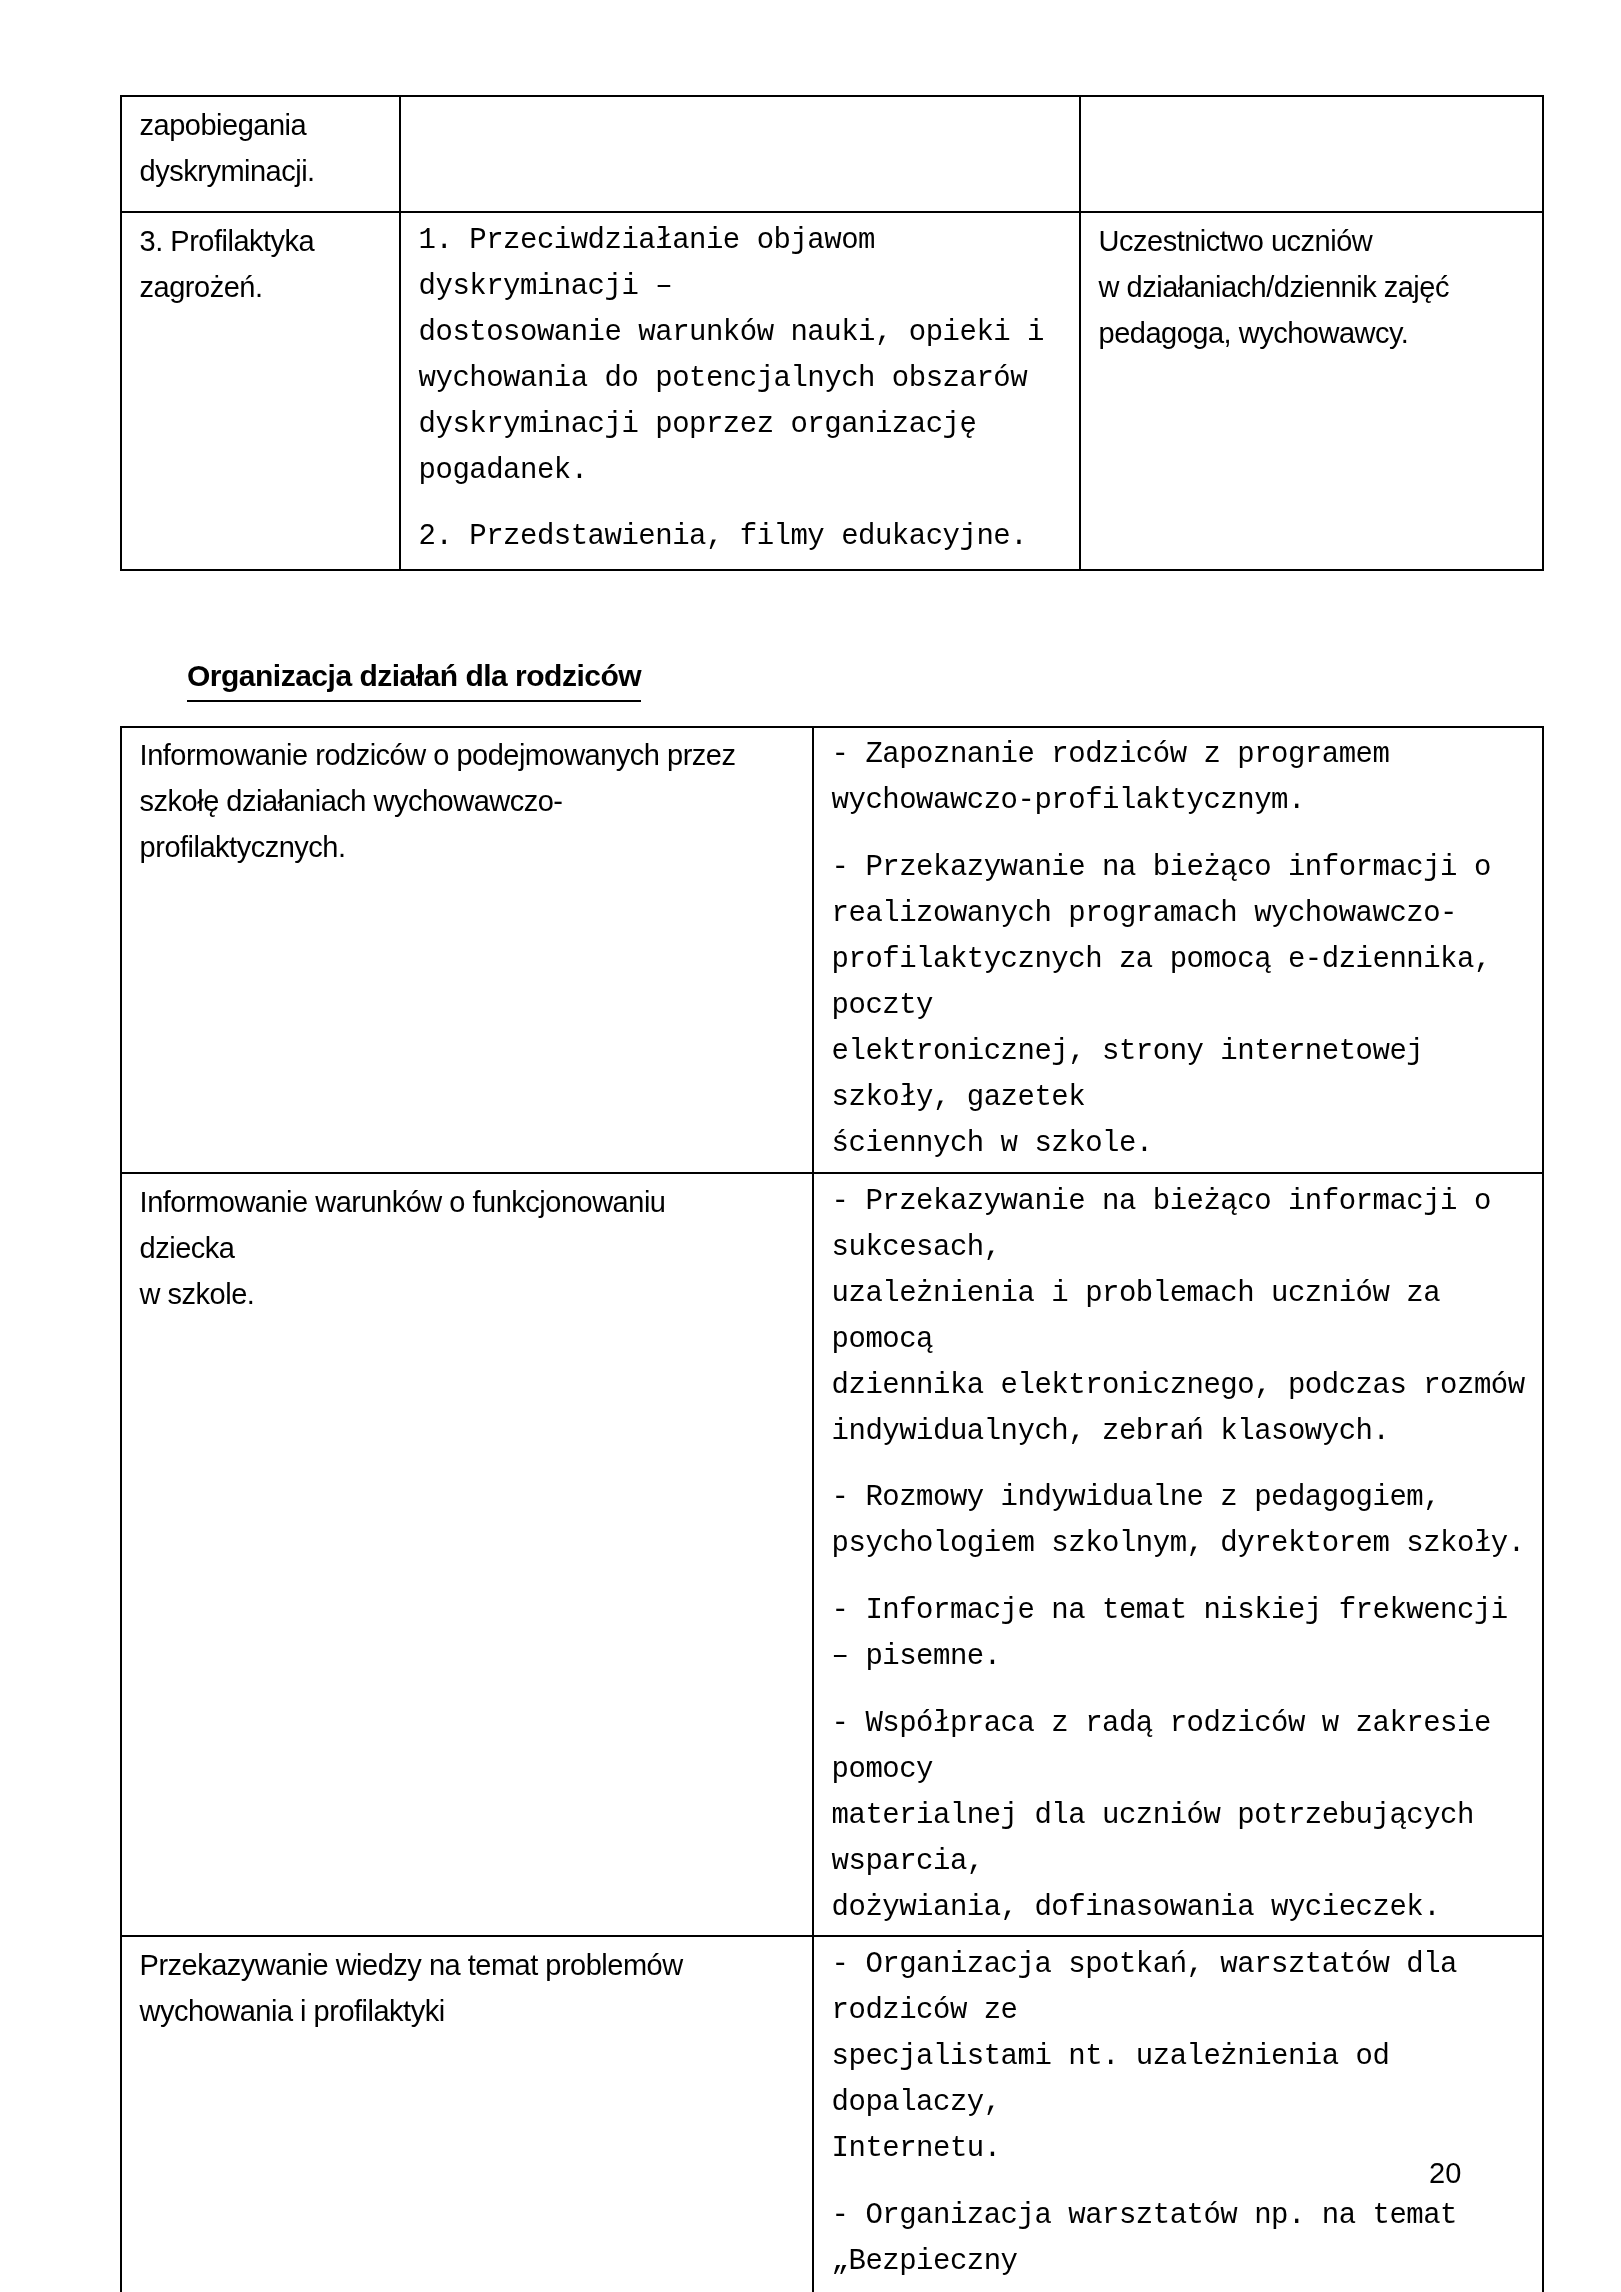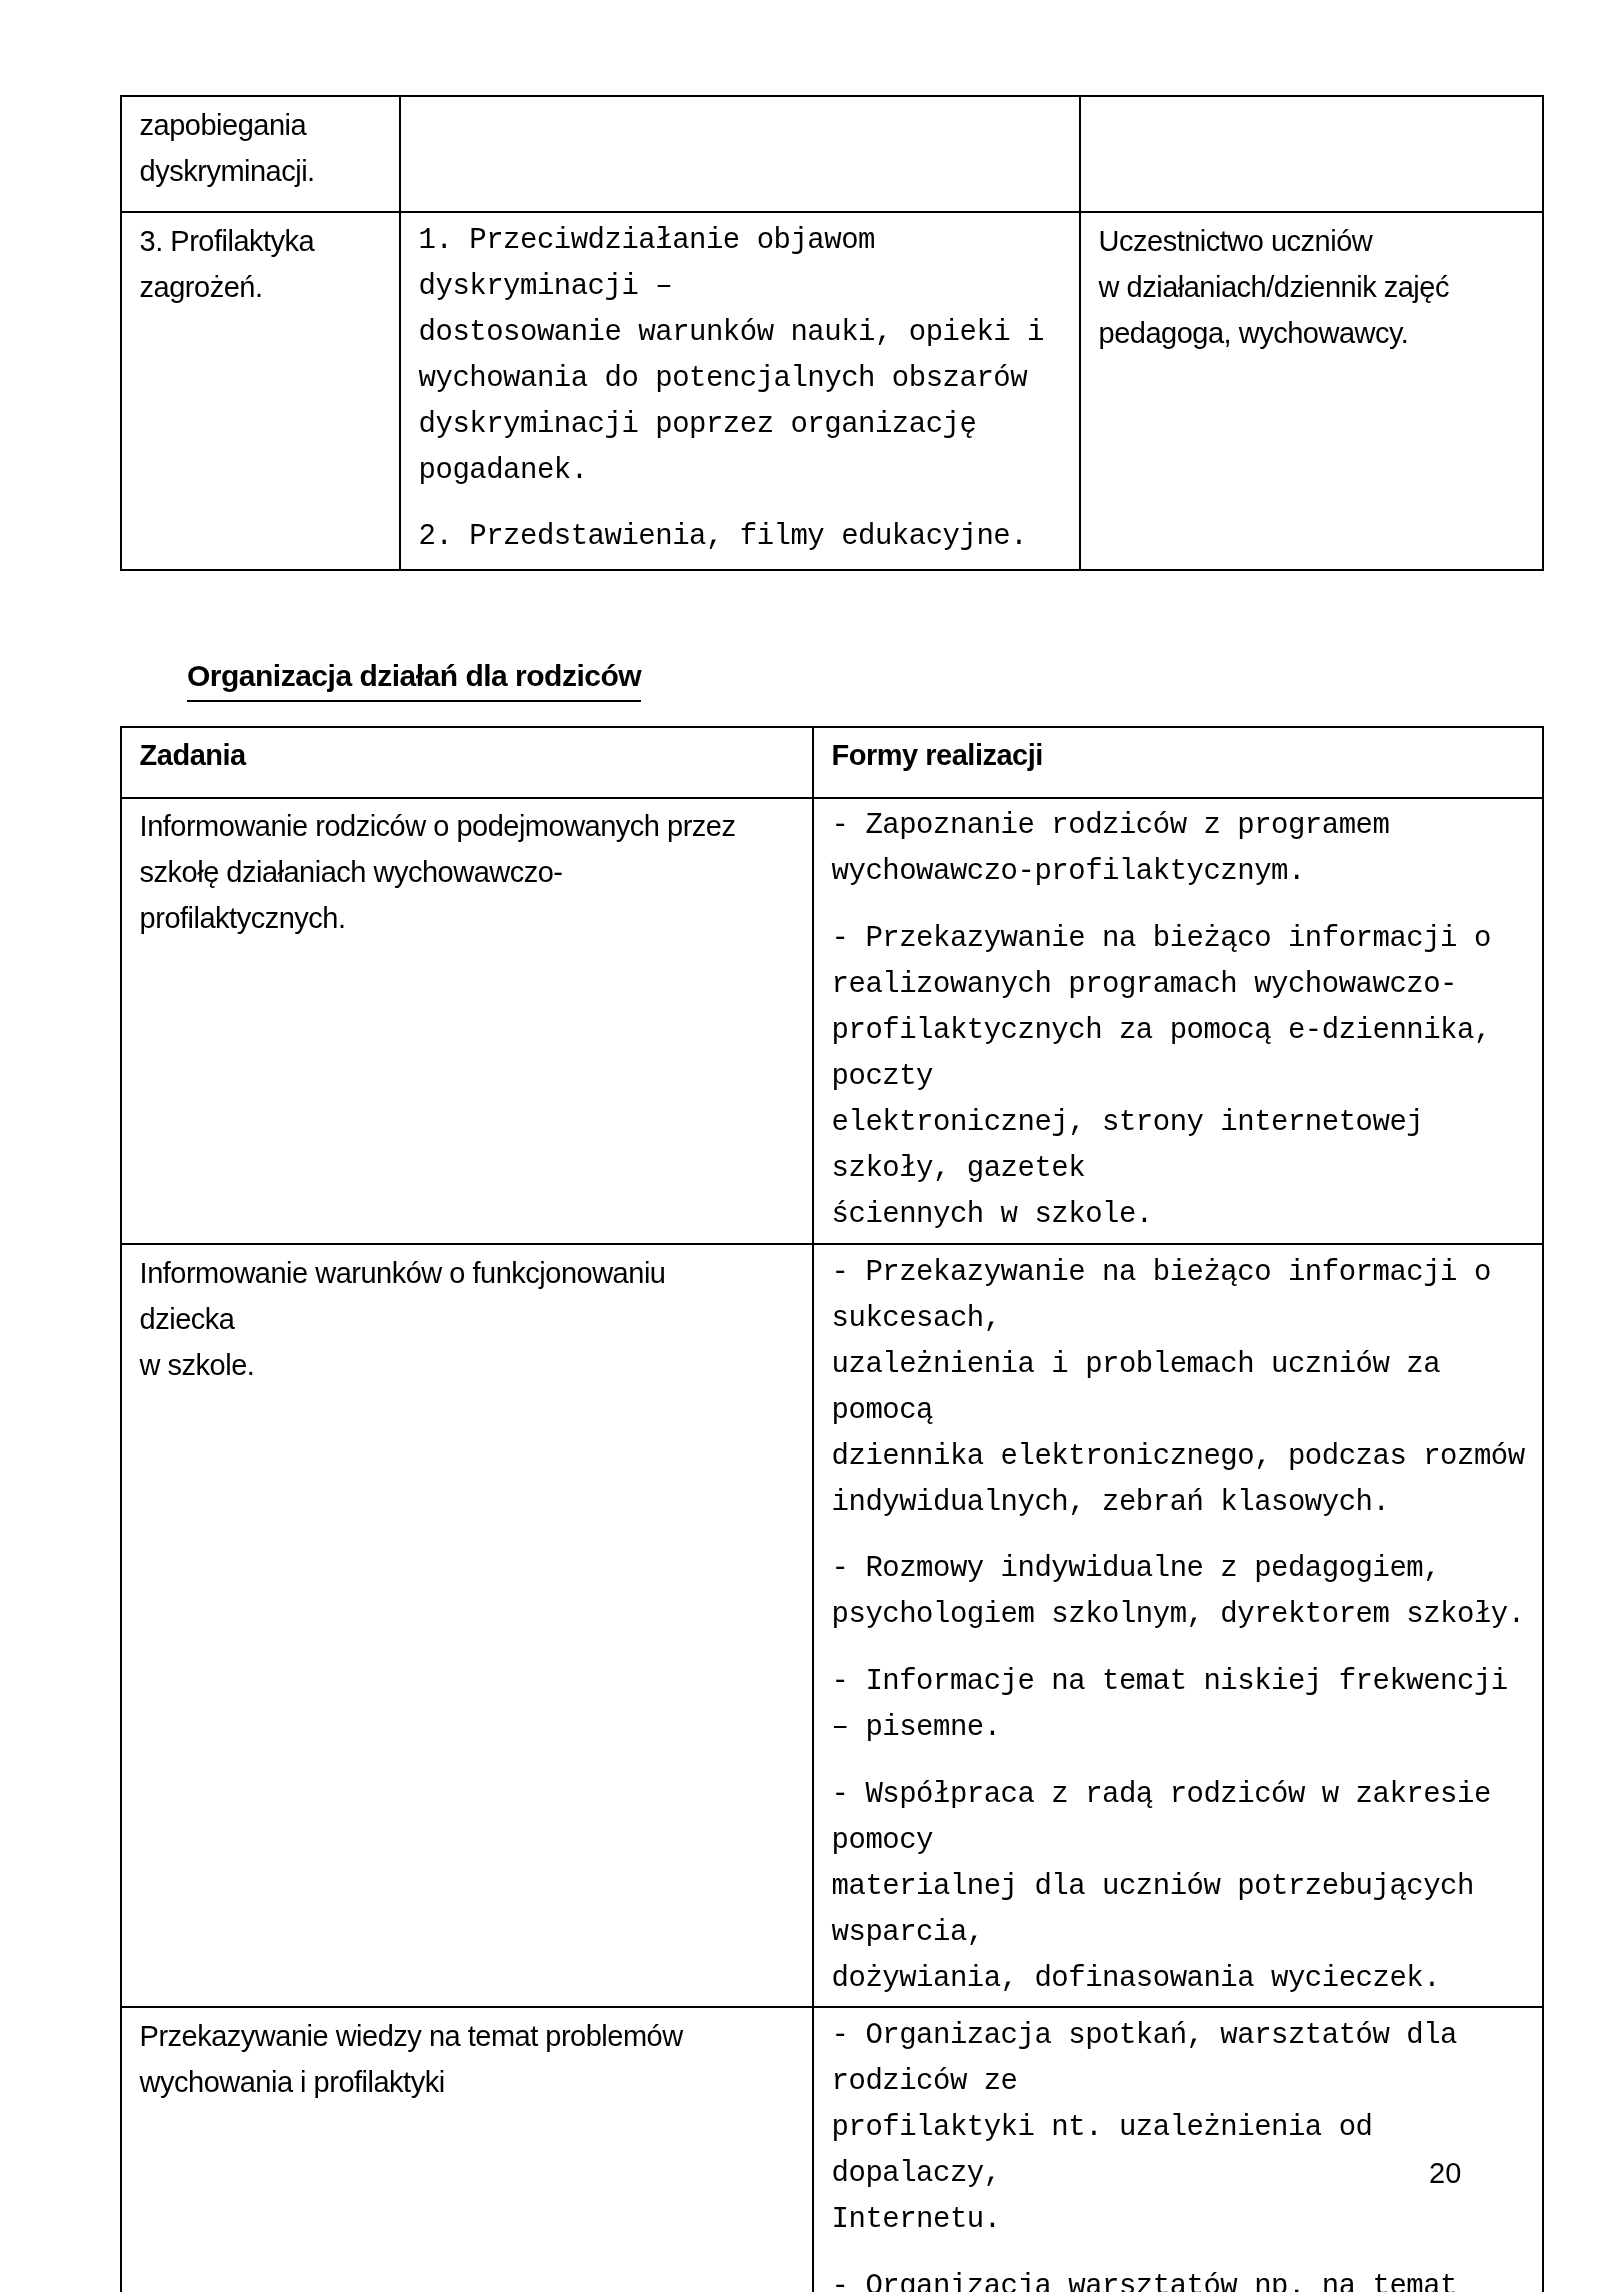--- a/index.html
+++ b/index.html
@@ -130,24 +130,20 @@
     <div class="section-heading">
       <span>Organizacja działań dla rodziców</span>
     </div>
 
     <table class="doc-table parents-table-offset">
       <colgroup>
         <col style="width:692px">
         <col style="width:730px">
       </colgroup>
       <tbody>
-        <tr class="pt-head">
-          <th>Zadania</th>
-          <th>Formy realizacji</th>
-        </tr>
         <tr class="pt-r1">
           <td>
             <div class="cell-text">Informowanie rodziców o podejmowanych przez
 szkołę działaniach wychowawczo-
 profilaktycznych.</div>
           </td>
           <td>
               <p class="para">- Zapoznanie rodziców z programem
 wychowawczo-profilaktycznym.</p>
               <p class="para">- Przekazywanie na bieżąco informacji o
@@ -176,21 +172,21 @@
 dożywiania, dofinasowania wycieczek.</p>
             </td>
         </tr>
         <tr class="pt-r3">
           <td>
             <div class="cell-text">Przekazywanie wiedzy na temat problemów
 wychowania i profilaktyki</div>
           </td>
           <td>
               <p class="para">- Organizacja spotkań, warsztatów dla rodziców ze
-profilaktyki nt. uzależnienia od dopalaczy,
+specjalistami nt. uzależnienia od dopalaczy,
 Internetu.</p>
               <p class="para">- Organizacja warsztatów np. na temat „Bezpieczny
 Internet”; „Jak sprawować kontrolę rodzicielską”;
 „Co to są dopalacze”; konsekwencje prawne</p>
             </td>
         </tr>
       </tbody>
     </table>
 
   </div>

